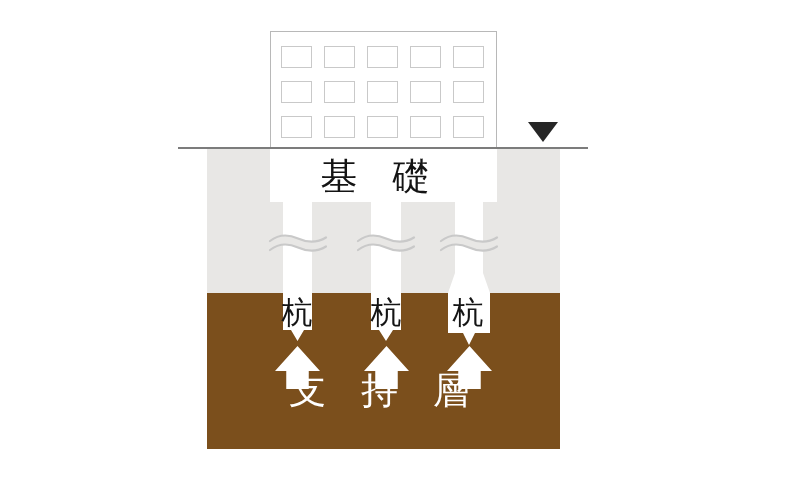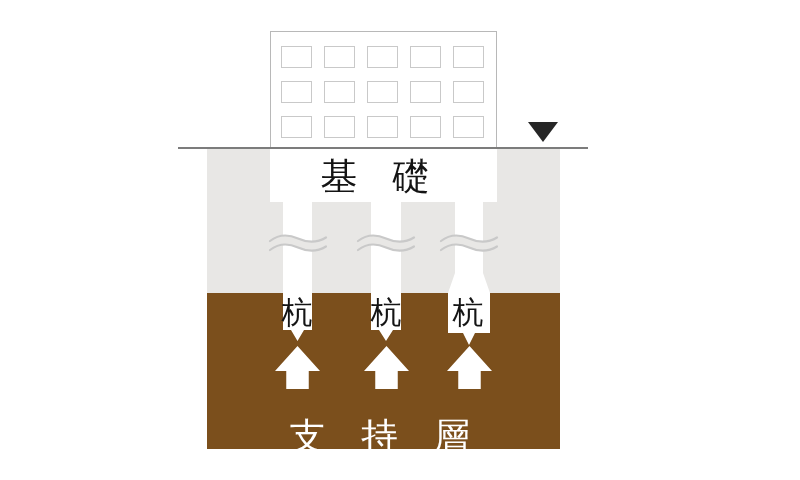--- a/index.html
+++ b/index.html
@@ -38,22 +38,22 @@
   .break-1{left:268px;} .break-2{left:356px;} .break-3{left:439px;}
   
   .pile-label{width:60px;text-align:center;top:296px;font-size:31px;line-height:1.1;color:#141414;}
   .pile-label-1{left:267px;} .pile-label-2{left:356px;} .pile-label-3{left:438px;}
   
   .arrow{width:45px;height:43px;background:#fff;top:346px;
     clip-path:polygon(50% 0,100% 58%,75% 58%,75% 100%,25% 100%,25% 58%,0 58%);}
   .arrow-1{left:275px;} .arrow-2{left:364px;} .arrow-3{left:447px;}
   
   .support-label{
-    left:207px;top:418px;width:345px;text-align:center;color:#ffffff;
-    font-size:37px;line-height:1;letter-spacing:35px;text-indent:35px;text-decoration:underline;
+    left:207px;top:372px;width:345px;text-align:center;color:#ffffff;
+    font-size:37px;line-height:1;letter-spacing:35px;text-indent:35px;
   }
   
   .ground-line{left:178px;top:147px;width:410px;height:2px;background:#7c7c7c;z-index:6;}
   .gs-label{left:524px;top:77px;font-size:34px;line-height:1;color:#141414;letter-spacing:0;}
   .gs-marker{left:528px;top:122px;width:0;height:0;
     border-left:15px solid transparent;border-right:15px solid transparent;
     border-top:20px solid #262626;}
 </style>
 </head>
 <body>

